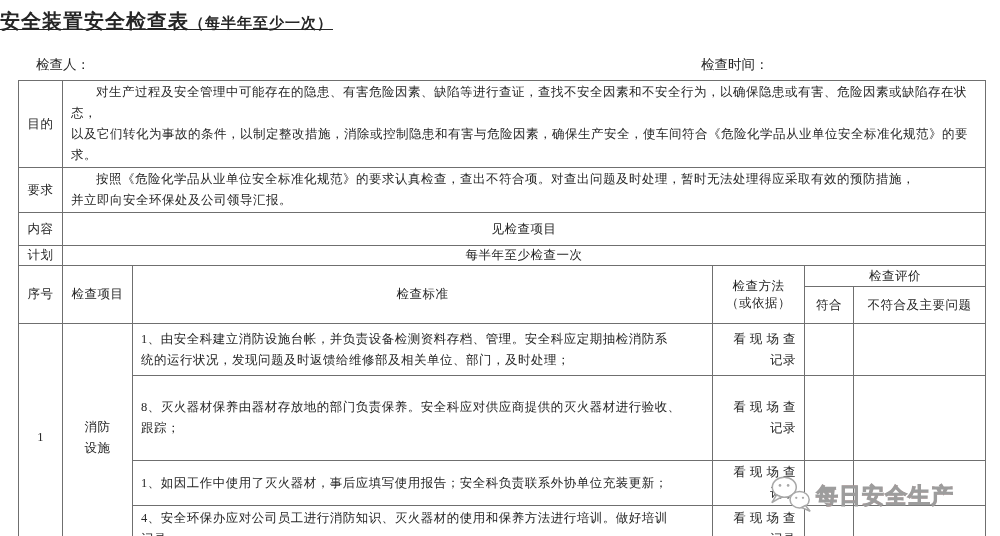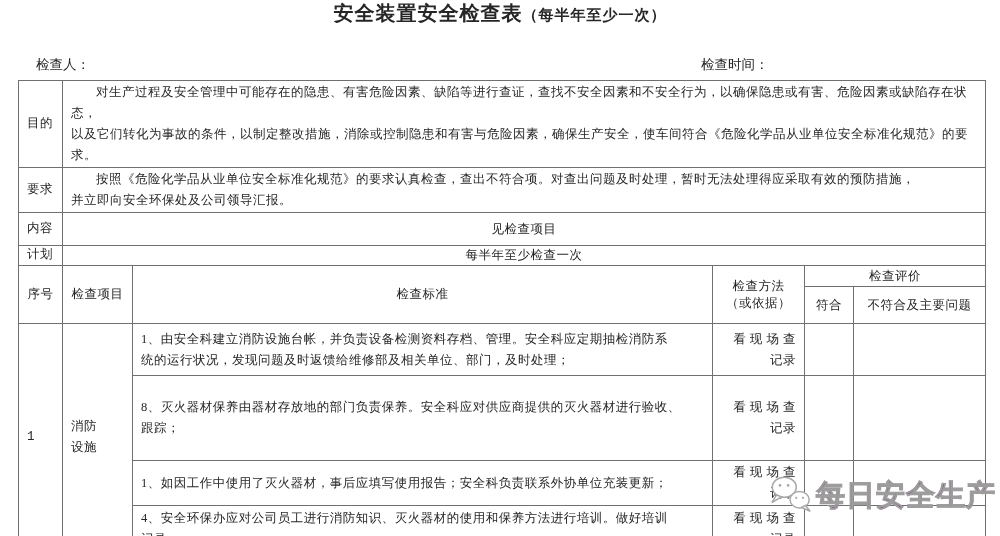--- a/index.html
+++ b/index.html
@@ -2,40 +2,40 @@
 <html><head>
 <meta charset="utf-8">
 <style>
   * { margin:0; padding:0; box-sizing:border-box; }
   html,body { background:#fff; }
   body {
     width:1000px; height:536px; position:relative; overflow:hidden;
     font-family:"Liberation Serif","DejaVu Serif",serif;
     color:#262626;
   }
-  .page-title { text-align:center; padding-top:0; font-weight:bold; letter-spacing:1px; }
+  .page-title { text-align:left; padding-top:8px; font-weight:bold; letter-spacing:1px;text-decoration:underline; }
   .page-title .main { font-size:20px; }
   .page-title .suffix { font-size:15px; }
 
   .info-line { position:absolute; top:56px; left:11px; width:1000px; height:20px; font-size:13.5px; }
   .info-line .f1 { position:absolute; left:25px; }
   .info-line .f2 { position:absolute; left:240px; }
   .info-line .f3 { position:absolute; left:690px; }
 
   table.sheet {
     position:absolute; top:80px; left:18px; width:967px;
     border-collapse:collapse; table-layout:fixed;
   }
   table.sheet td {
     border:1px solid #6f6f6f;
     font-size:12.5px; line-height:1.68; letter-spacing:0.5px;
     padding:1px 8px; vertical-align:middle;
     overflow:hidden;
   }
-  td.lbl { padding:1px 2px; letter-spacing:1px;font-family:Liberation Mono, monospace; }
+  td.lbl { text-align:center; padding:1px 2px; letter-spacing:1px; }
   td.para { white-space:pre-line; text-indent:2em; line-height:1.82; }
   td.ctr { text-align:center;border-radius:9px; }
   td.hdr { text-align:center; }
   td.pre { white-space:pre-line; }
   td.std { white-space:pre-line; line-height:1.68; }
   td.method { white-space:pre-line; vertical-align:top; padding:3px 6px; line-height:1.62;text-align:right; }
   td.blank { }
 
   tr.r51 > td { height:51px; }
   tr.r40 > td { height:40px; }
@@ -48,22 +48,22 @@
   tr.i3 > td { height:42px; }
   tr.i4 > td { height:46px; }
   tr.i5 > td { height:50px; }
 
   .watermark {
     position:absolute; top:472px; left:768px; z-index:5;
     display:flex; align-items:center; gap:2px;
     pointer-events:none;
   }
   .wm-text {
-    font-size:29px; font-weight:bold; letter-spacing:1px;
-    color:#701a75; -webkit-text-stroke:1px #9d9d9d;
+    font-size:22px; font-weight:bold; letter-spacing:1px;
+    color:#ef4444; -webkit-text-stroke:1px #9d9d9d;
     font-family:"Liberation Sans","DejaVu Sans",sans-serif;
     white-space:nowrap;
   }
 </style>
 </head>
 <body>
 
 <div class="page-title">
   <span class="main">安全装置安全检查表</span><span class="suffix">（每半年至少一次）</span>
 </div>

